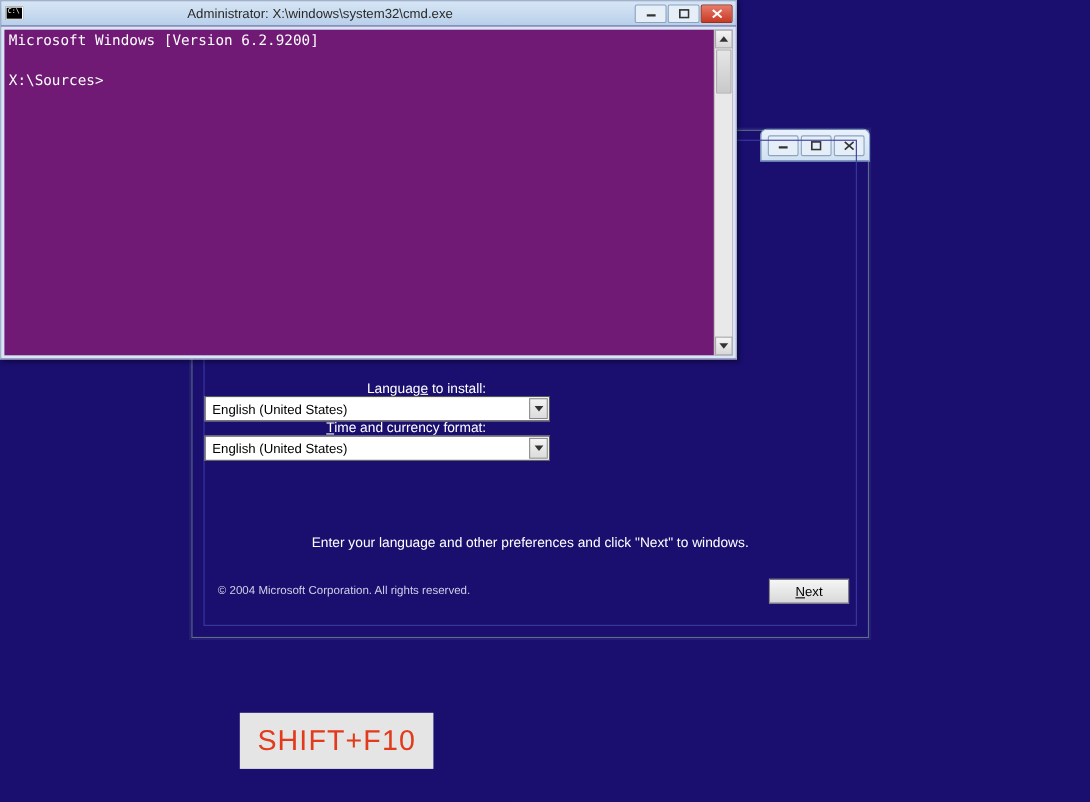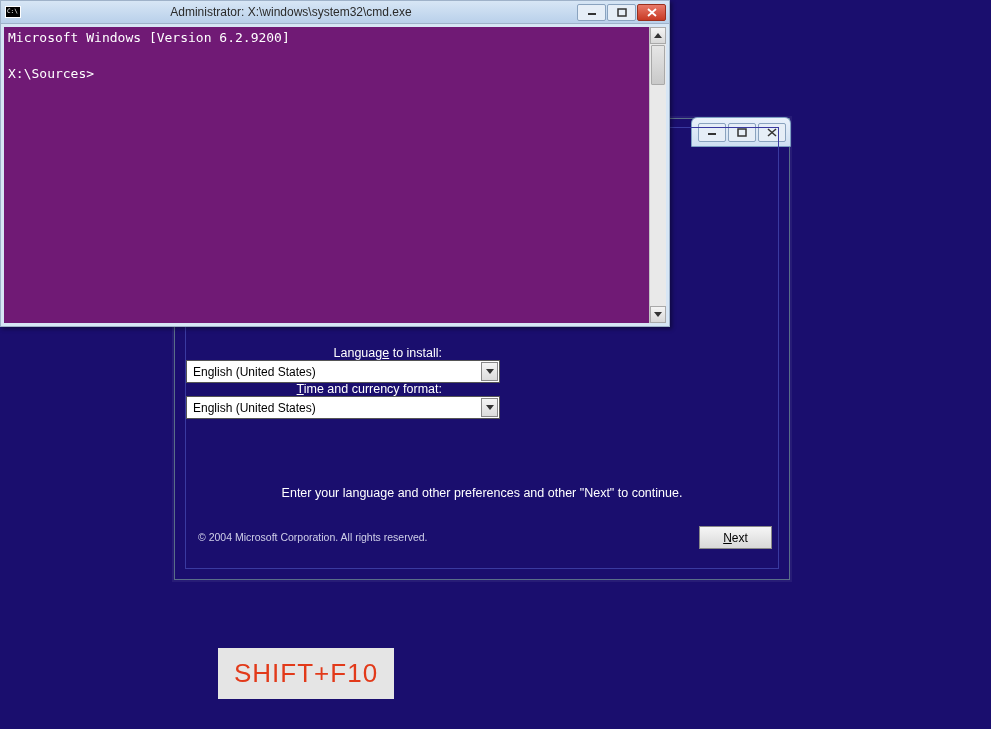--- a/index.html
+++ b/index.html
@@ -268,21 +268,21 @@
       </div>
       <div class="combo">
         <span>English (United States)</span>
         <div class="arrow">
             <div class="tri"></div>
           </div>
       </div>
     </div>
 
 
-    <div class="instruction" style="top:358px;">Enter your language and other preferences and other "Next" to continue.</div>
+    <div class="instruction" style="top:358px;">Enter your language and other preferences and click "Next" to windows.</div>
 
     <div class="copyright" style="left:12px; top:403px;">© 2004 Microsoft Corporation. All rights reserved.</div>
 
     <div class="next-btn" style="right:6px; top:398px;">
       <span></span>
         <span class="ul">N</span>
         <span>ext</span>
     </div>
   </div>
 </div>

